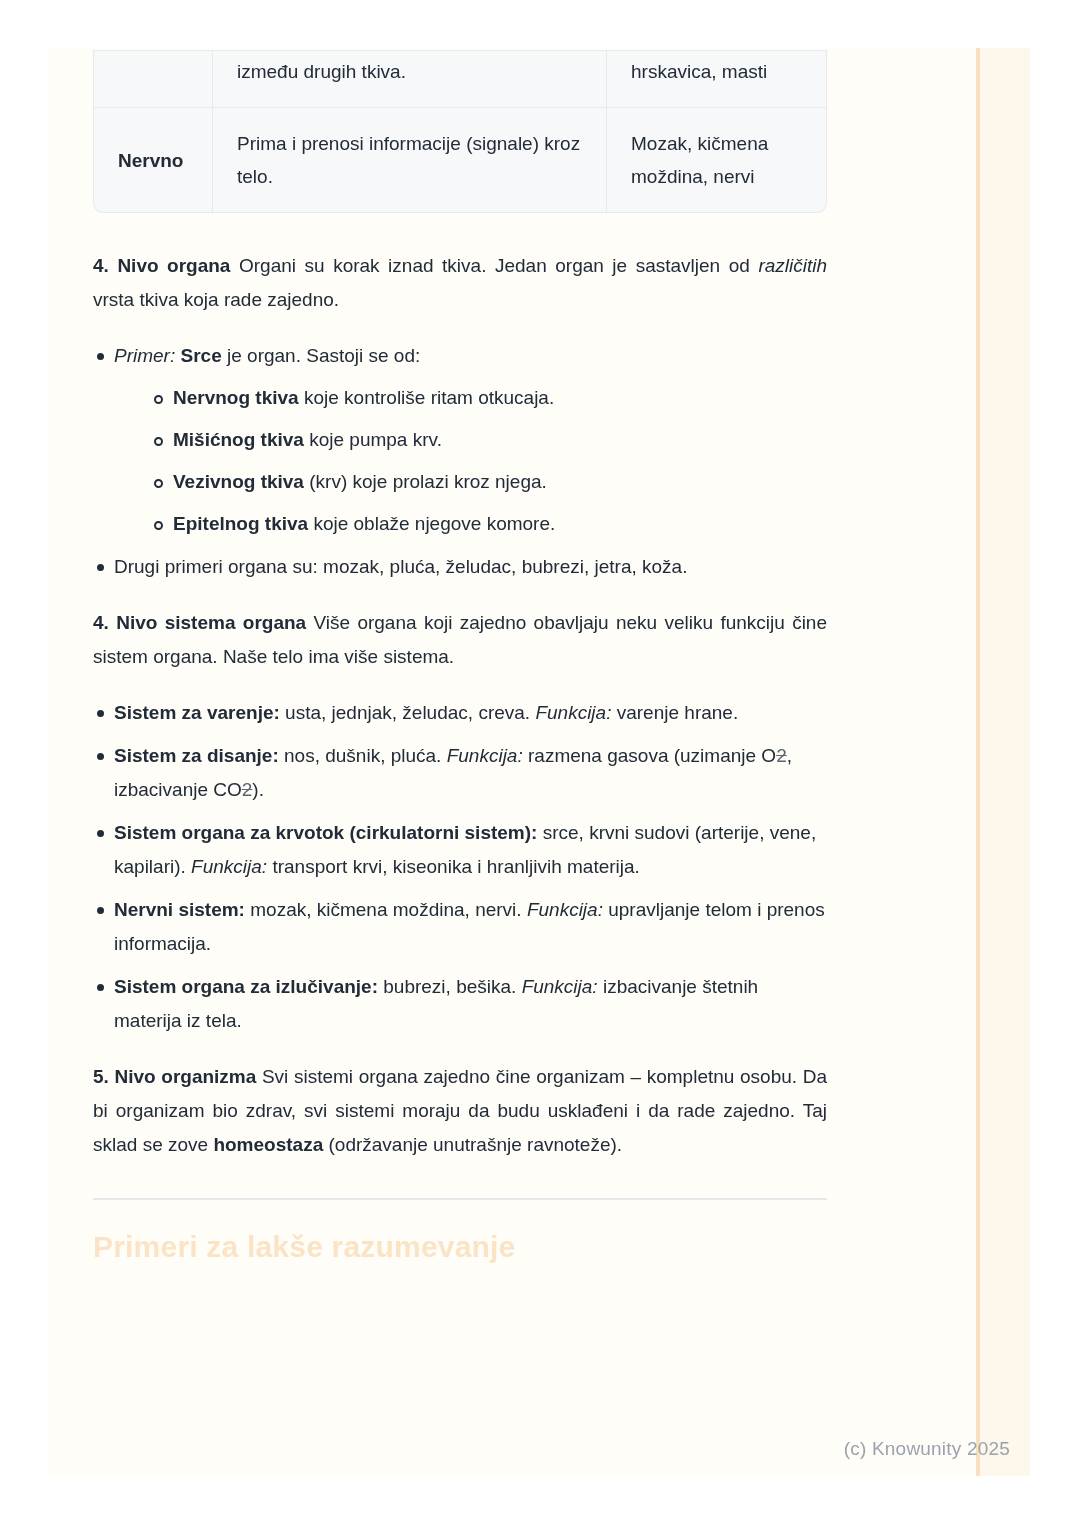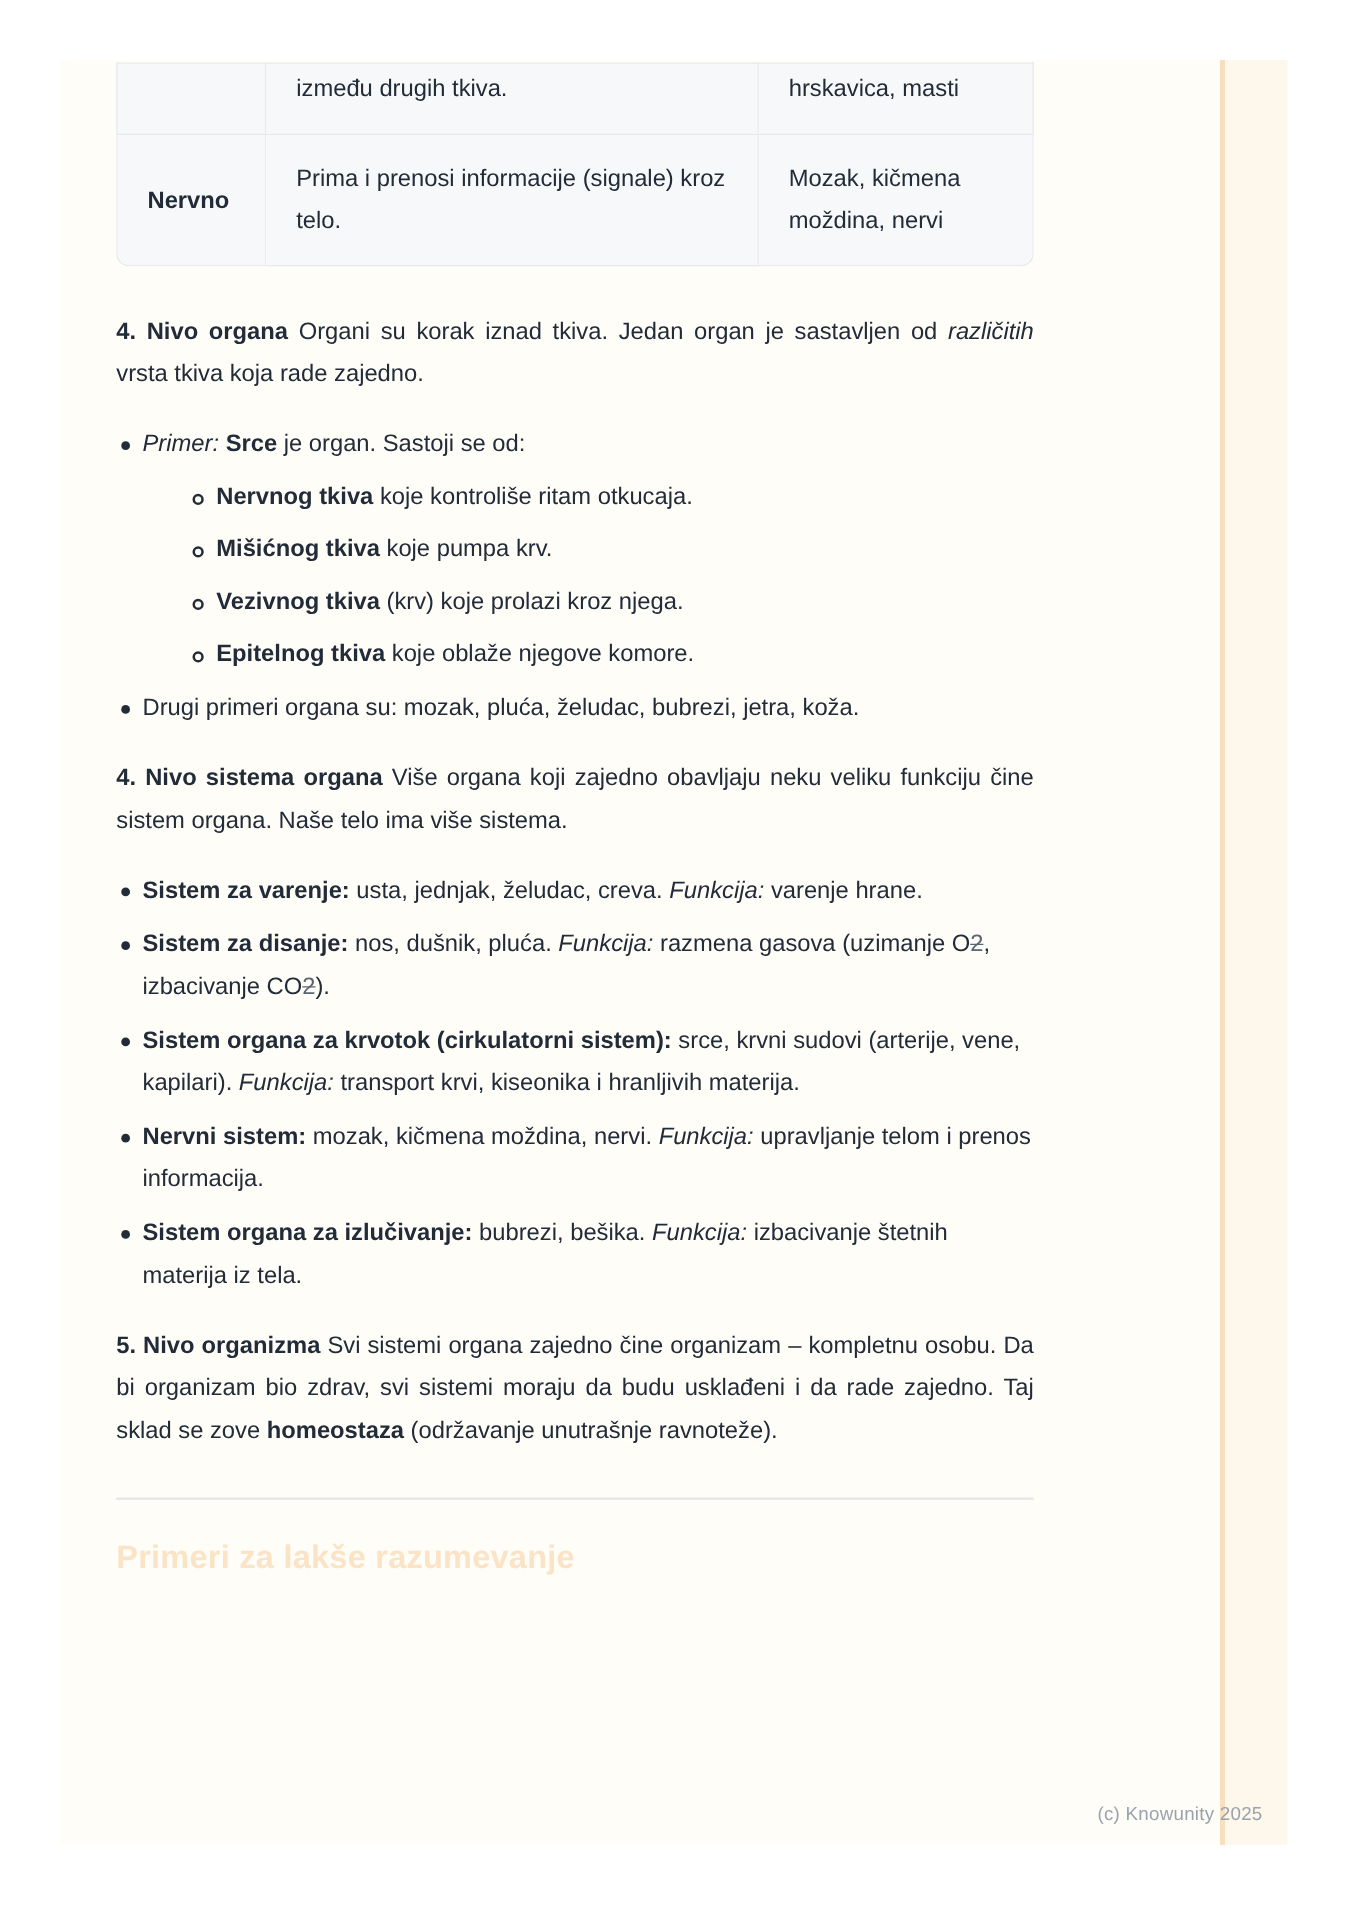--- a/index.html
+++ b/index.html
@@ -88,29 +88,29 @@
   .b  { font-weight:700; }
   .i  { font-style:italic; }
   .st { text-decoration:line-through; color:#5b6672; }
   hr.divider {
     border:none;
     border-top:2px solid #e7e8ea;
     margin-top:36px;
   }
   h2.peach-heading {
     margin-top:30px;
-    font-size:26px;
+    font-size:30px;
     font-weight:700;
     letter-spacing:0.2px;
     color:#fbe3c6;
   }
   .watermark {
     position:absolute;
     right:20px; bottom:16px;
-    font-size:15px;
+    font-size:19px;
     letter-spacing:0.2px;
     color:#9aa3ad;
     z-index:2;
   }
 </style>
 </head>
 <body>
 
 <div class="sheet">
 

